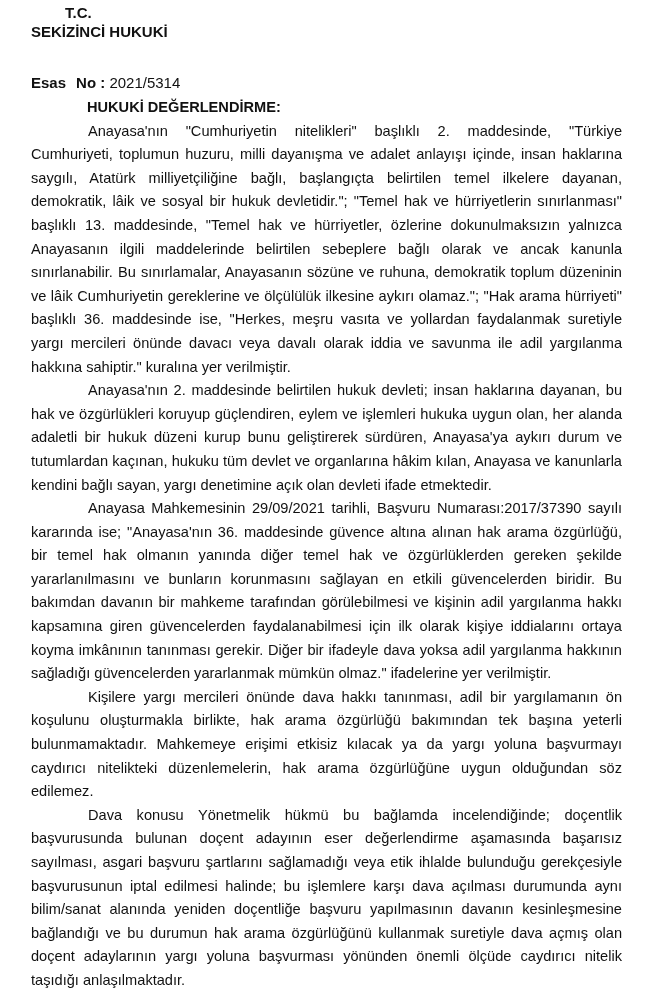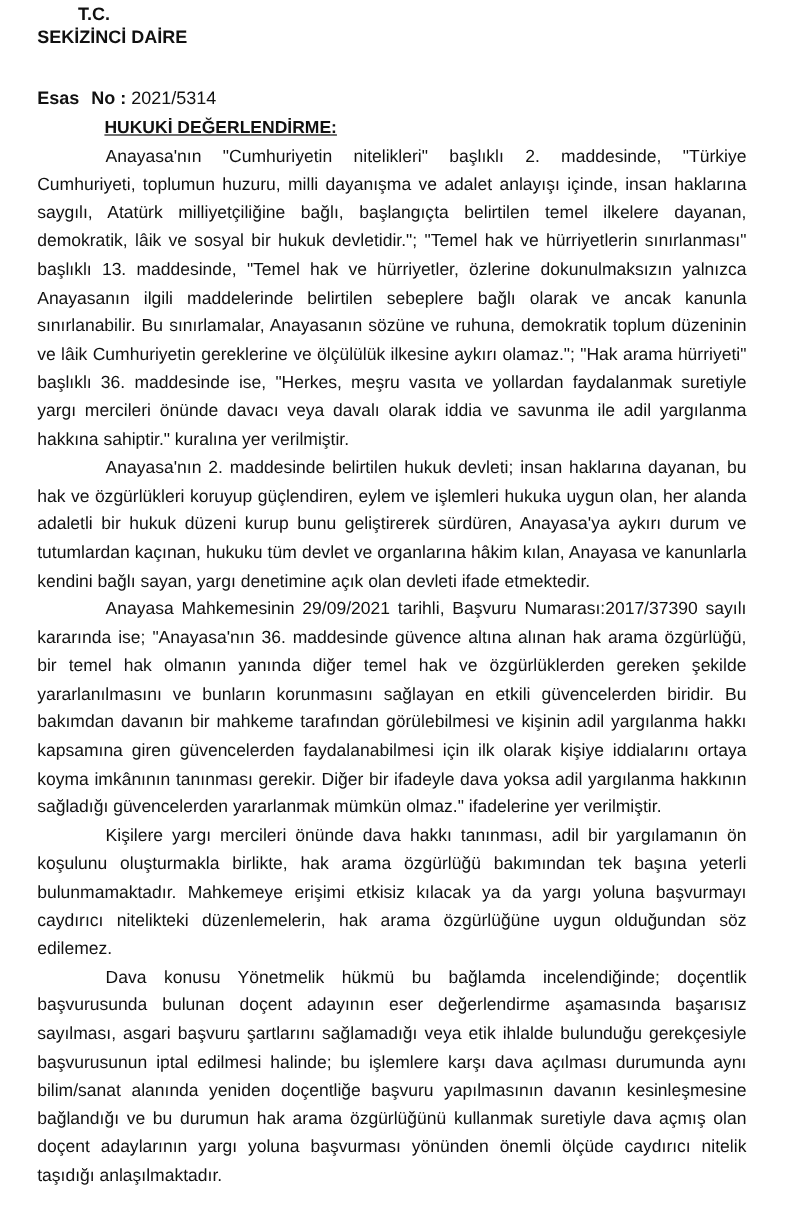--- a/index.html
+++ b/index.html
@@ -52,36 +52,35 @@
     left: 31px;
     top: 96px;
     width: 591px;
     font-size: 14.6px;
     line-height: 23.6px;
   }
   .section-title {
     font-weight: bold;
     padding-left: 56px;
     margin: 0;
-    text-decoration: underline;
   }
   .para {
     margin: 0;
     text-align: justify;
     text-indent: 57px;
   }
 </style>
 </head>
 <body>
 
 <div class="page">
 
   <div class="header">
     <div class="tc">T.C.</div>
-    <div>SEKİZİNCİ DAİRE</div>
+    <div>SEKİZİNCİ HUKUKİ</div>
     <div>
       <span class="esas-label">Esas</span><span class="esas-gap"></span><span>No :</span>
       <span class="esas-value">2021/5314</span>
     </div>
   </div>
 
   <div class="body-text">
     <p class="section-title">HUKUKİ DEĞERLENDİRME:</p>
     <p class="para">Anayasa'nın "Cumhuriyetin nitelikleri" başlıklı 2. maddesinde, "Türkiye Cumhuriyeti, toplumun huzuru, milli dayanışma ve adalet anlayışı içinde, insan haklarına saygılı, Atatürk milliyetçiliğine bağlı, başlangıçta belirtilen temel ilkelere dayanan, demokratik, lâik ve sosyal bir hukuk devletidir."; "Temel hak ve hürriyetlerin sınırlanması" başlıklı 13. maddesinde, "Temel hak ve hürriyetler, özlerine dokunulmaksızın yalnızca Anayasanın ilgili maddelerinde belirtilen sebeplere bağlı olarak ve ancak kanunla sınırlanabilir. Bu sınırlamalar, Anayasanın sözüne ve ruhuna, demokratik toplum düzeninin ve lâik Cumhuriyetin gereklerine ve ölçülülük ilkesine aykırı olamaz."; "Hak arama hürriyeti" başlıklı 36. maddesinde ise, "Herkes, meşru vasıta ve yollardan faydalanmak suretiyle yargı mercileri önünde davacı veya davalı olarak iddia ve savunma ile adil yargılanma hakkına sahiptir." kuralına yer verilmiştir.</p>
     <p class="para">Anayasa'nın 2. maddesinde belirtilen hukuk devleti; insan haklarına dayanan, bu hak ve özgürlükleri koruyup güçlendiren, eylem ve işlemleri hukuka uygun olan, her alanda adaletli bir hukuk düzeni kurup bunu geliştirerek sürdüren, Anayasa'ya aykırı durum ve tutumlardan kaçınan, hukuku tüm devlet ve organlarına hâkim kılan, Anayasa ve kanunlarla kendini bağlı sayan, yargı denetimine açık olan devleti ifade etmektedir.</p>

